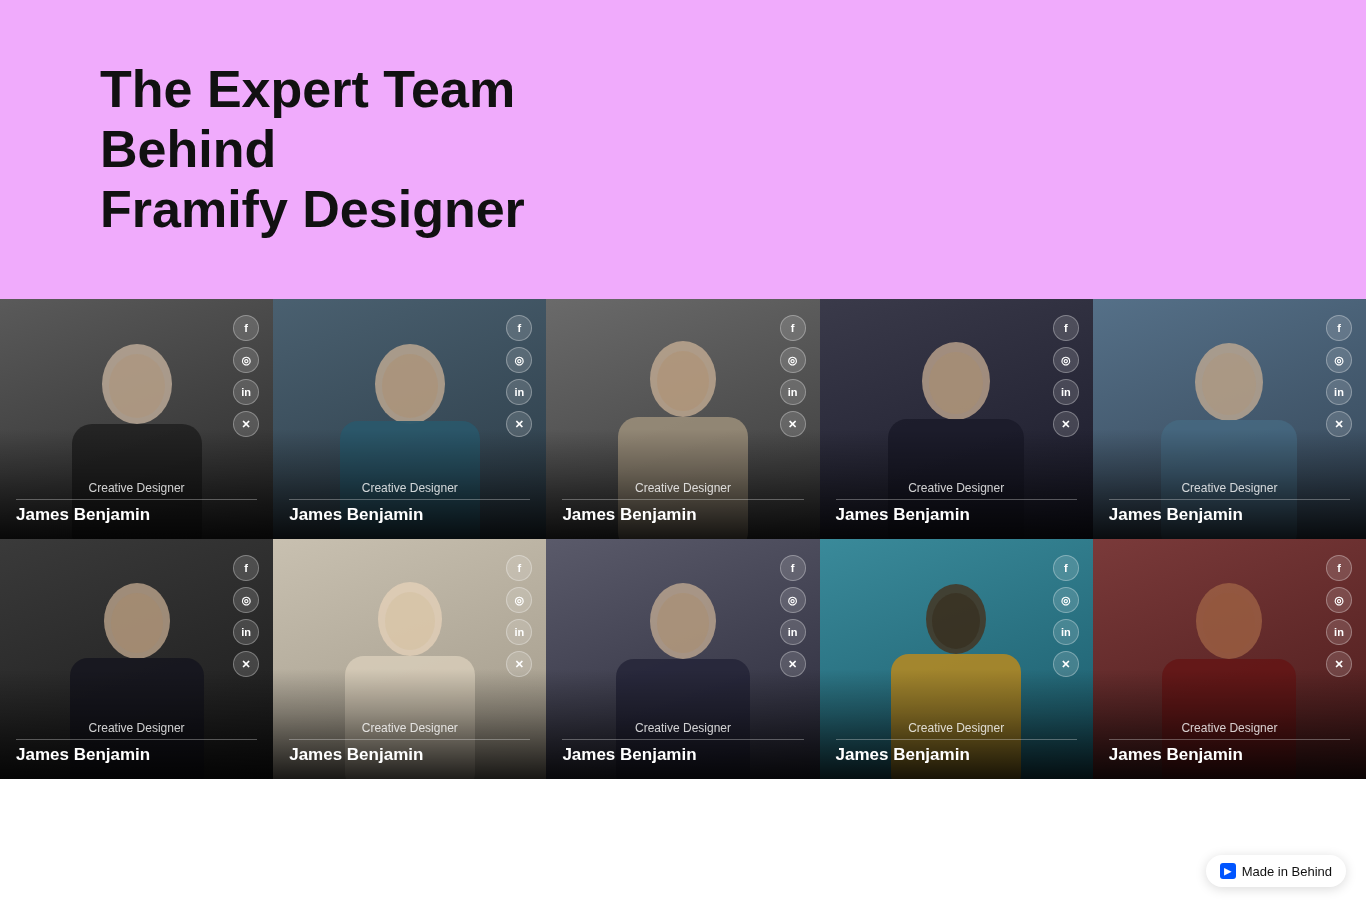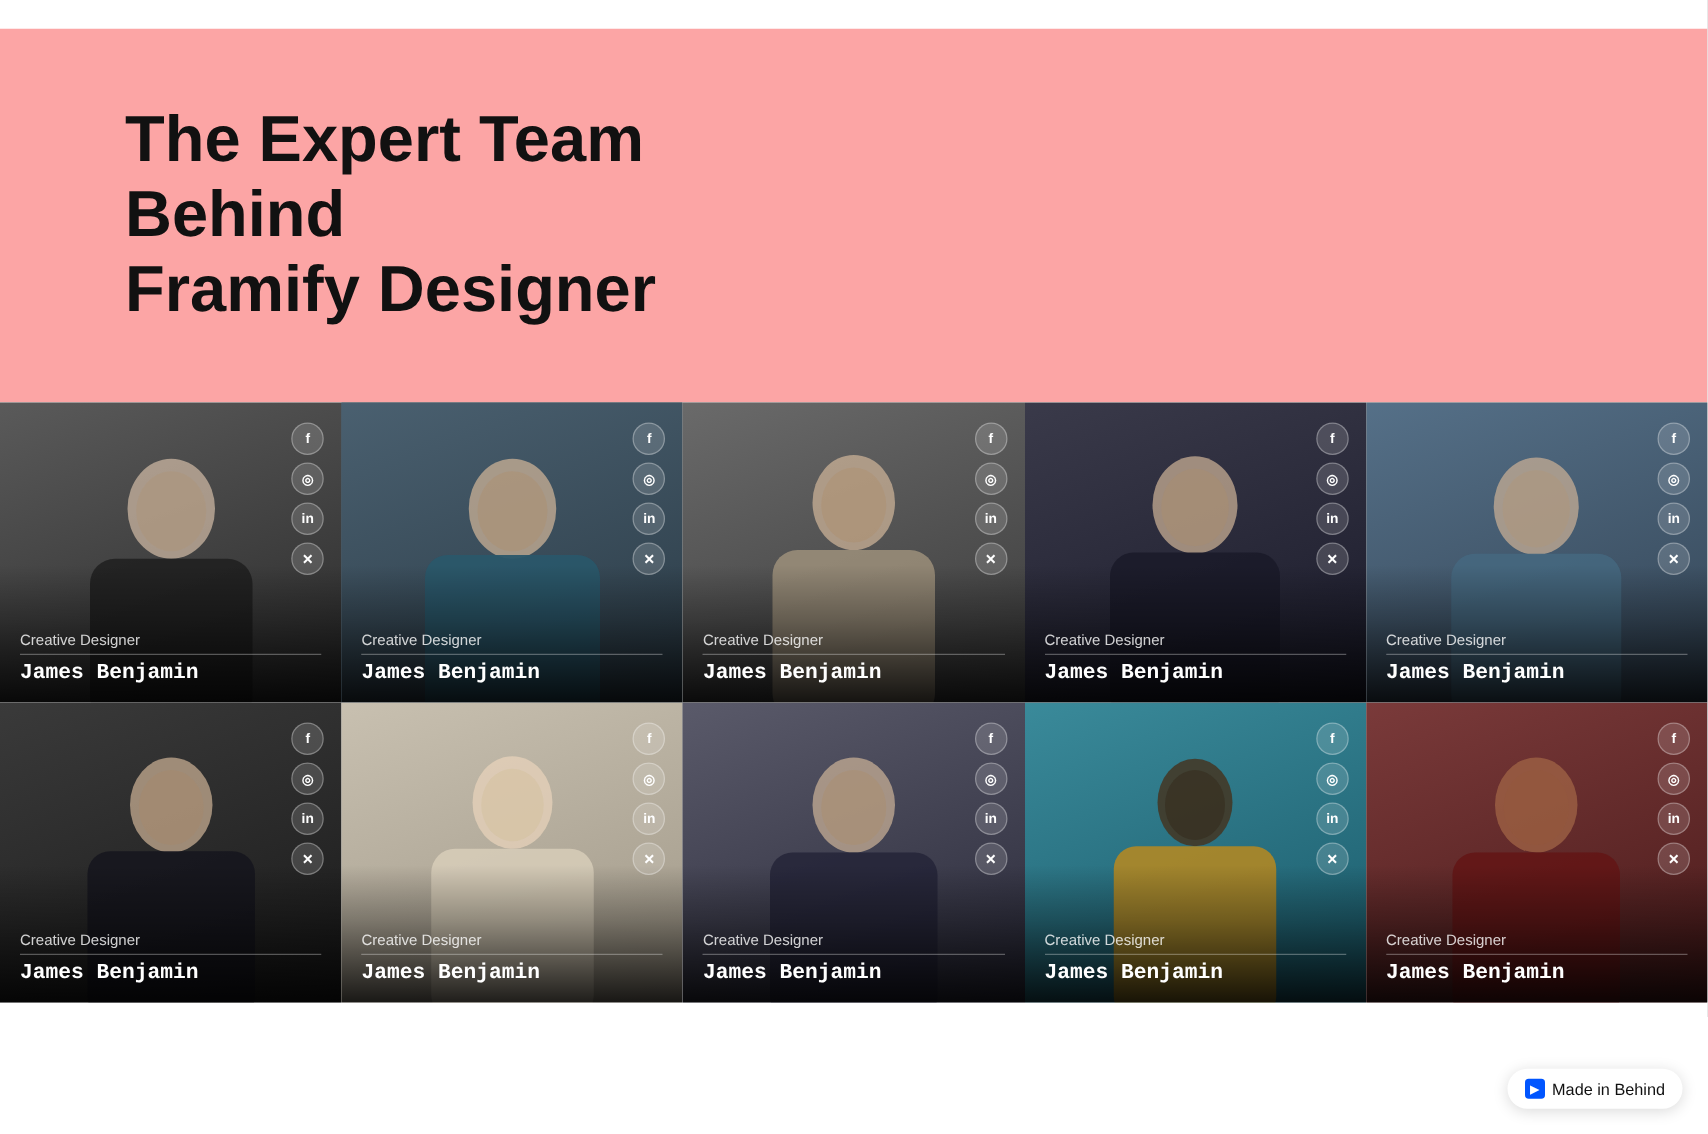--- a/index.html
+++ b/index.html
@@ -3,22 +3,21 @@
   <meta charset="utf-8">
   <style>
     * { margin: 0; padding: 0; box-sizing: border-box; }
     body { font-family: -apple-system, BlinkMacSystemFont, 'Segoe UI', Helvetica, Arial, sans-serif; background: #fff; color: #111; }
 
     .page-wrapper { width: 1366px; min-height: 907px; overflow: hidden; }
 
     
     .header-section {
       padding: 60px 100px 40px 100px;
-      background: #fca5a5;
-      margin-top: 23px;
+      background: #f0abfc;
     }
     .header-title {
       font-size: 52px;
       font-weight: 700;
       line-height: 1.15;
       margin-bottom: 20px;
       max-width: 520px;
     }
     .header-subtitle {
       font-size: 15px;
@@ -96,32 +95,32 @@
       bottom: 0;
       left: 0;
       right: 0;
       padding: 12px 16px 14px 16px;
     }
     .card-role {
       font-size: 12px;
       color: rgba(255,255,255,0.8);
       margin-bottom: 4px;
       font-weight: 400;
+      text-align: center;
     }
     .card-divider {
       width: 100%;
       height: 1px;
       background: rgba(255,255,255,0.3);
       margin-bottom: 5px;
     }
     .card-name {
       font-size: 17px;
       font-weight: 700;
       color: #fff;
-      font-family: Liberation Mono, monospace;
     }
 
     
     .social-icons {
       position: absolute;
       top: 16px;
       right: 14px;
       display: flex;
       flex-direction: column;
       gap: 6px;

